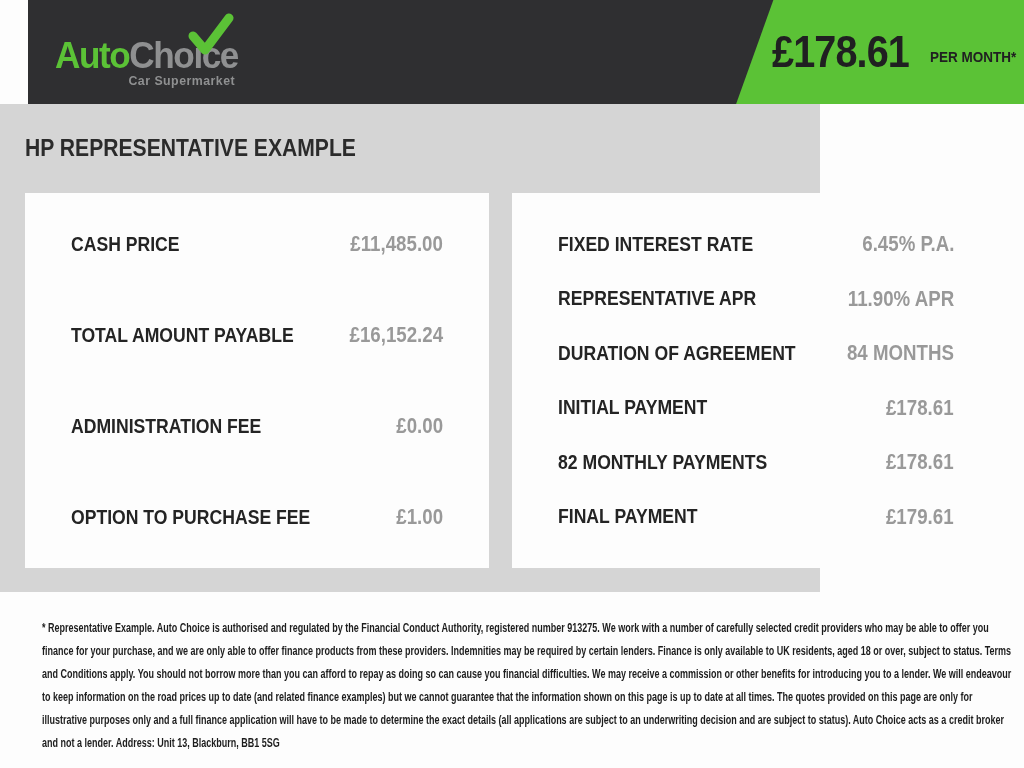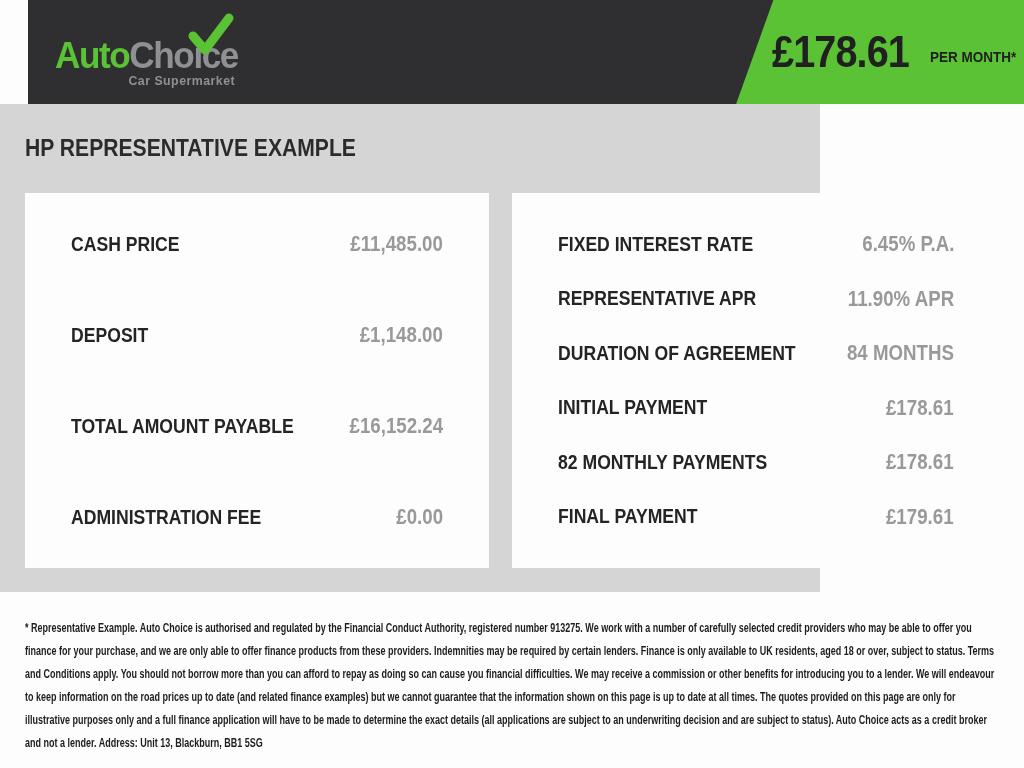--- a/index.html
+++ b/index.html
@@ -35,21 +35,21 @@
   .cards { position:absolute; left:25px; top:89px; width:975px; display:flex; gap:23px; }
   .card { flex:1; height:375px; background:#fdfdfd; padding:24px 46px;
           display:flex; flex-direction:column; justify-content:space-between; }
   .frow { display:flex; justify-content:space-between; align-items:center; height:54px; }
   .flabel { font-size:20px; font-weight:bold; color:#242424; white-space:nowrap;
             transform:scaleX(0.88); transform-origin:left center; }
   .fvalue { font-size:22px; font-weight:bold; color:#999999; white-space:nowrap;
             transform:scaleX(0.85); transform-origin:right center; }
 
   
-  .footer { width:961px; height:176px; background:#fdfdfd; padding:25px 25px 0; }
+  .footer { width:961px; height:176px; background:#fdfdfd; padding:25px 42px 0; }
   .disclaimer { font-size:12.5px; font-weight:bold; color:#1d1d1d; line-height:23px;
                 width:1353px; transform:scaleX(0.72); transform-origin:left top; }
 </style>
 </head>
 <body>
 
 <div class="header">
 
   <div class="logo">
     <div class="logo-word">
@@ -77,30 +77,30 @@
   <div class="page-title">HP REPRESENTATIVE EXAMPLE</div>
 
   <div class="cards">
 
     <div class="card">
       <div class="frow">
         <span class="flabel">CASH PRICE</span>
         <span class="fvalue">£11,485.00</span>
       </div>
       <div class="frow">
-        <span class="flabel">DEPOSIT</span>
-        <span class="fvalue">£1,148.00</span>
-      </div>
-      <div class="frow">
         <span class="flabel">TOTAL AMOUNT PAYABLE</span>
         <span class="fvalue">£16,152.24</span>
       </div>
       <div class="frow">
         <span class="flabel">ADMINISTRATION FEE</span>
         <span class="fvalue">£0.00</span>
+      </div>
+      <div class="frow">
+        <span class="flabel">OPTION TO PURCHASE FEE</span>
+        <span class="fvalue">£1.00</span>
       </div>
     </div>
 
     <div class="card">
       <div class="frow">
         <span class="flabel">FIXED INTEREST RATE</span>
         <span class="fvalue">6.45% P.A.</span>
       </div>
       <div class="frow">
         <span class="flabel">REPRESENTATIVE APR</span>

